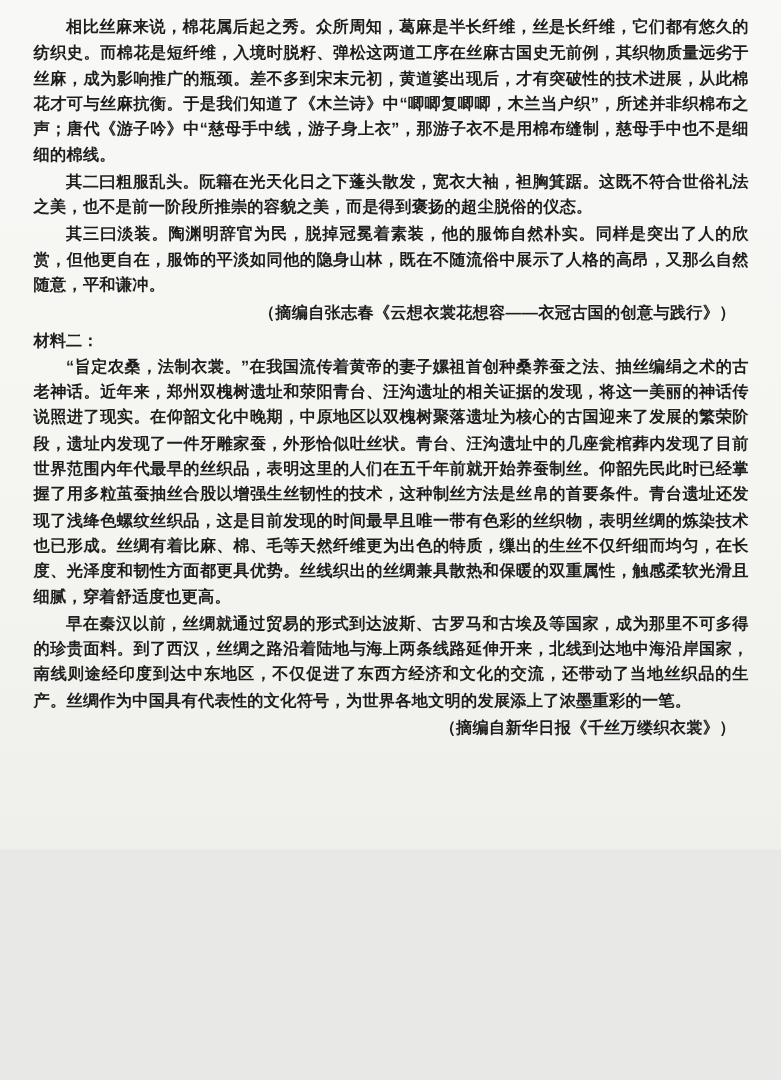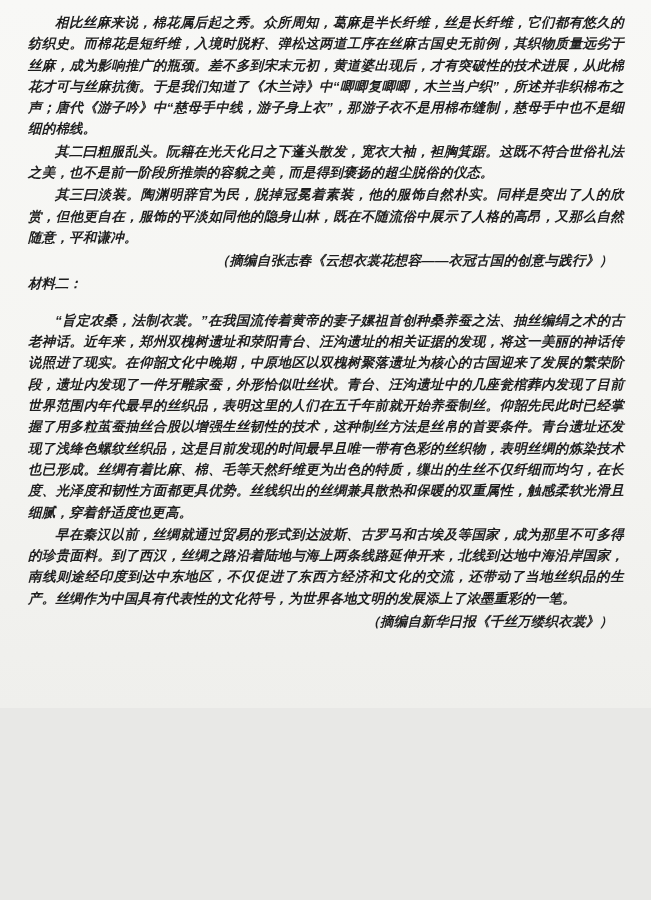--- a/index.html
+++ b/index.html
@@ -12,36 +12,35 @@
     position: relative;
     width: 651px; height: 708px;
     box-sizing: border-box;
     padding: 12px 27px 0 28px;
     background: linear-gradient(180deg, #f8f8f6 0%, #f5f5f2 55%, #efefec 100%);
     color: #1e1e1e;
     font-size: 13.5px;
     font-weight: 700;
     line-height: 21.3px;
     overflow: hidden;
-    font-style: italic;
   }
   p.para {
     margin: 0 0 1px 0;
     text-indent: 2em;
     text-align: justify;
     text-justify: inter-character;
     letter-spacing: 0.2px;
   }
   p.attr {
     margin: 2px 11px 1px 0;
     text-align: right;
     letter-spacing: 0.2px;
   }
   p.m2-label {
-    margin: 0 0 16px 0;
+    margin: 0 0 1px 0;
     text-indent: 0;
     font-weight: 800;
   }
   .artifact-white {
     position: absolute;
     left: 393px; top: 848px;
     width: 100px; height: 40px;
     background: #fcfcfb;
   }
   .artifact-black {

